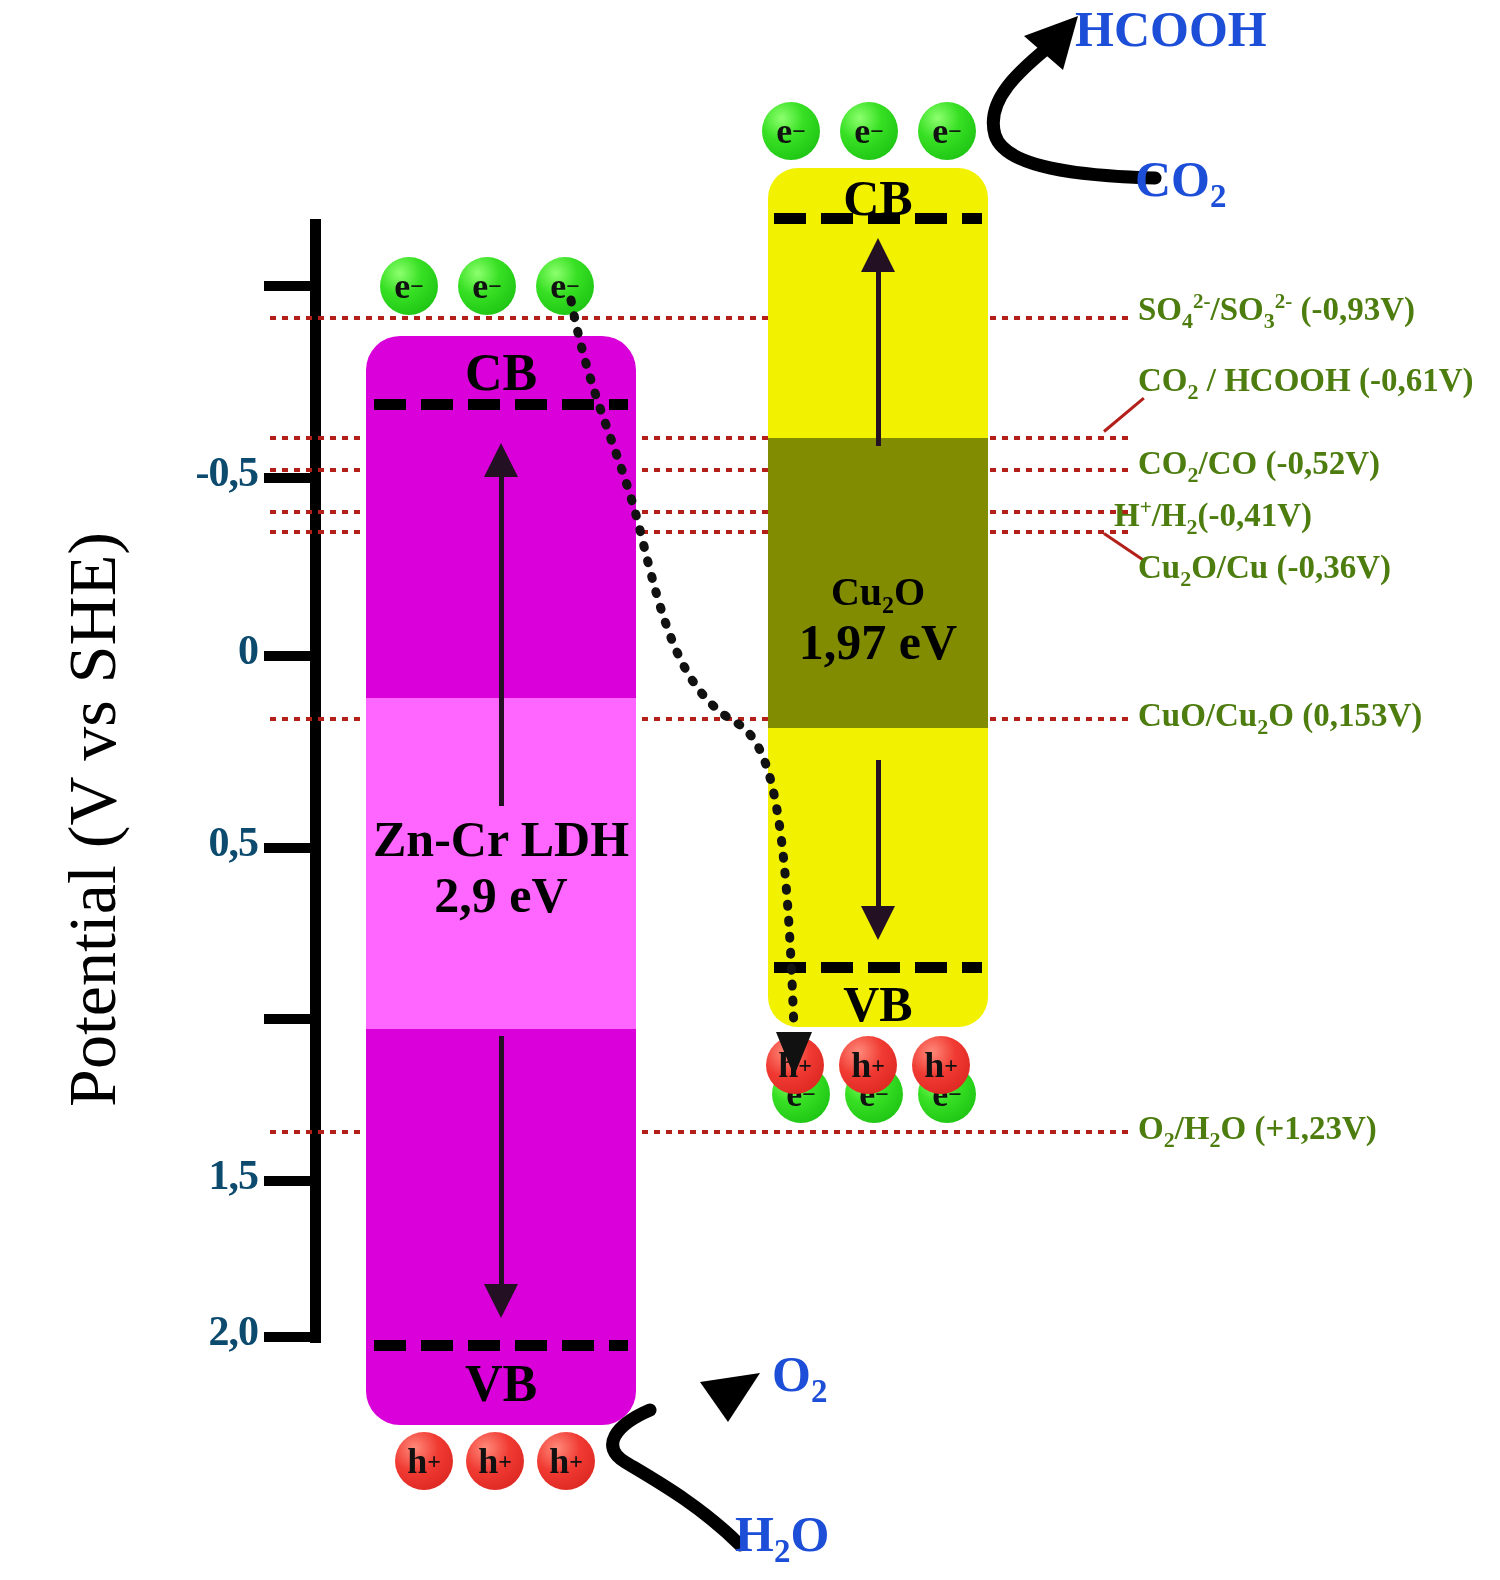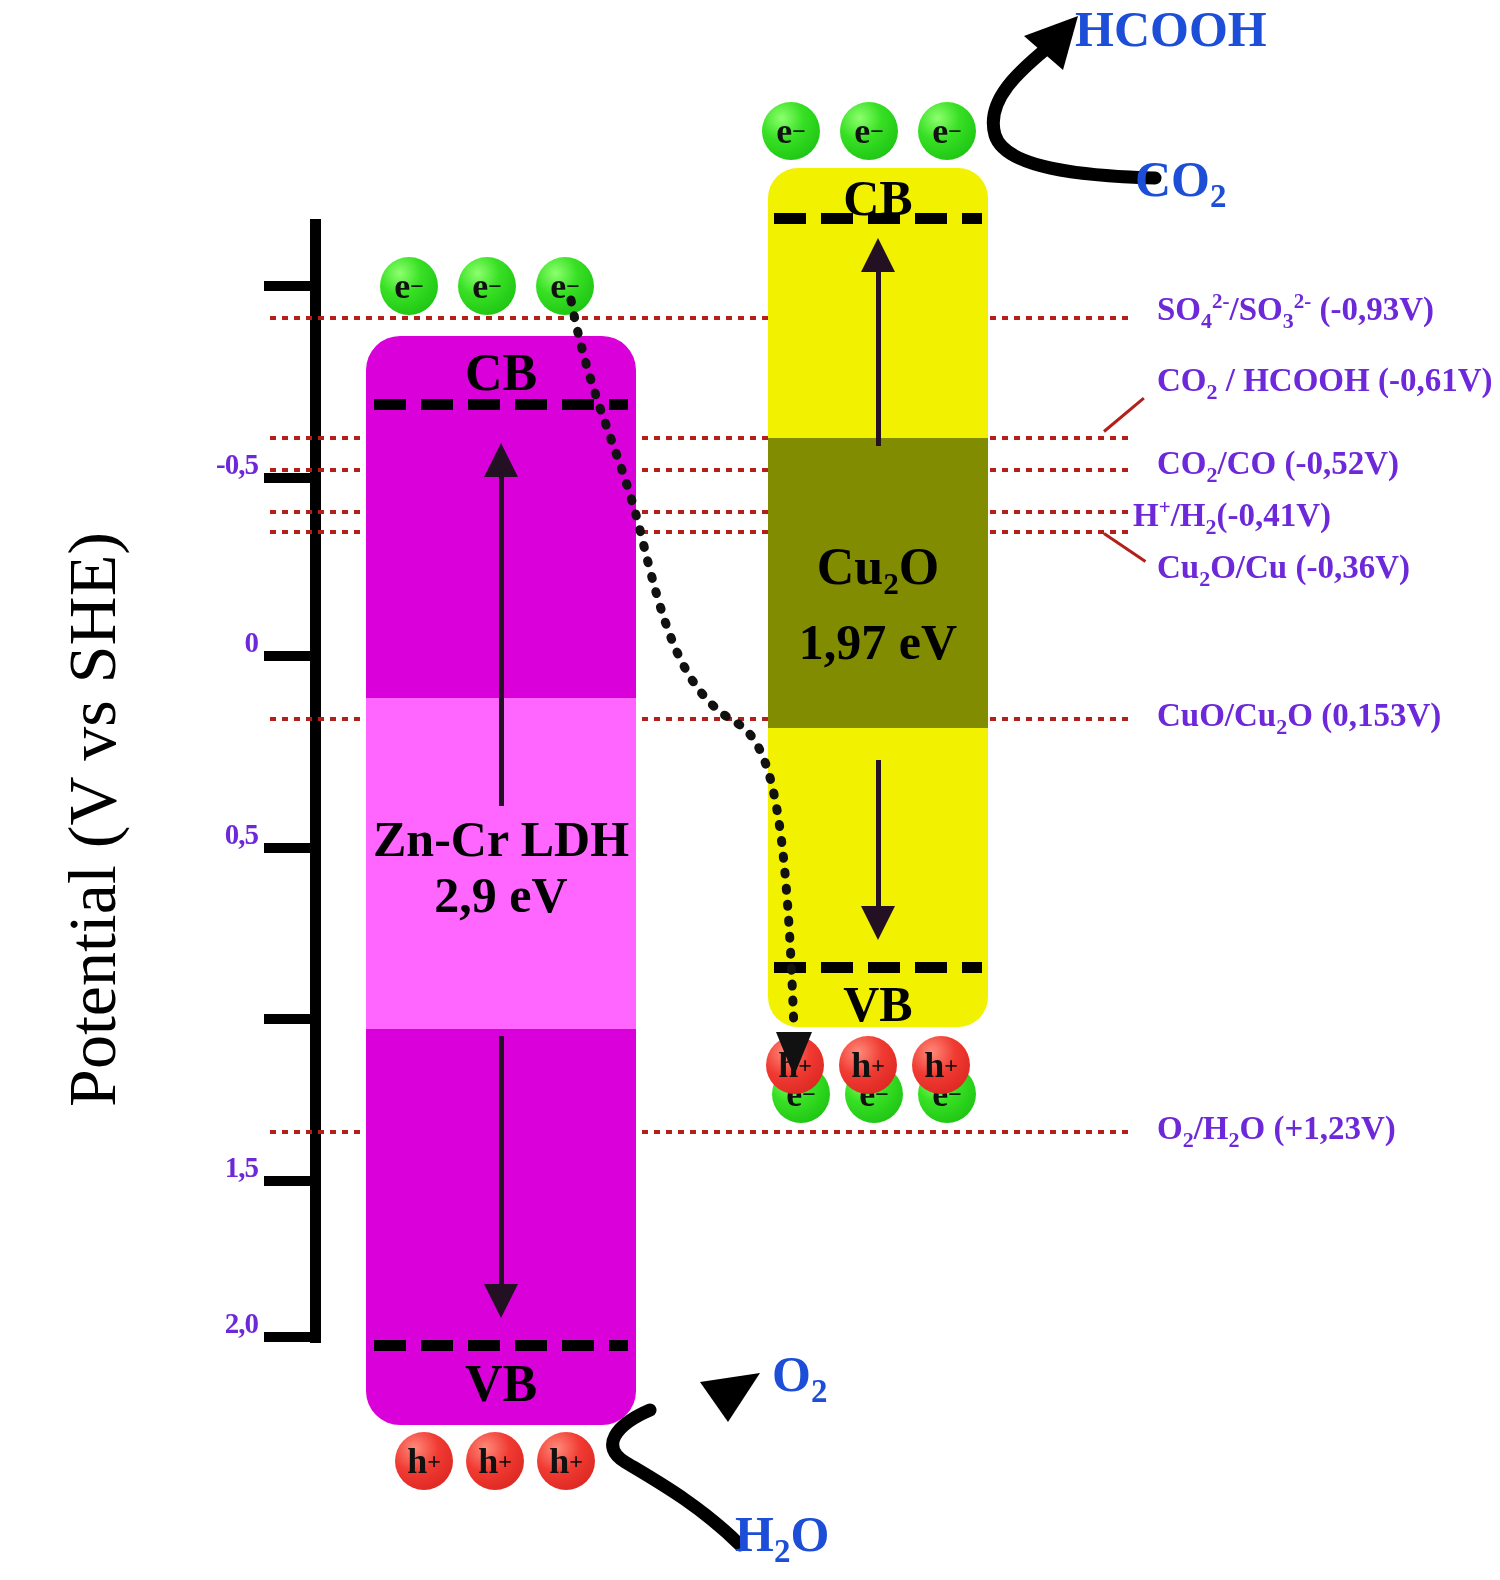--- a/index.html
+++ b/index.html
@@ -3,21 +3,21 @@
 <meta charset="utf-8">
 <style>
   html,body{margin:0;padding:0;background:#fff;}
   body{width:1500px;height:1580px;position:relative;
        font-family:"Liberation Serif", serif;overflow:hidden;}
   .stage{position:absolute;inset:0;width:1500px;height:1580px;}
 
   
   .axis-line{position:absolute;left:310px;top:219px;width:11px;height:1124px;background:#000;}
   .tick{position:absolute;height:10px;background:#000;left:264px;width:56px;}
-  .tick-label{position:absolute;font-size:29px;font-weight:bold;color:#6d28d9;
+  .tick-label{position:absolute;font-size:42px;font-weight:bold;color:#0c4a6e;
               text-align:right;width:130px;letter-spacing:-1px;}
   .axis-title{position:absolute;left:-318px;top:780px;width:820px;
               transform:rotate(-90deg);transform-origin:center center;
               font-size:68px;color:#000;text-align:center;white-space:nowrap;}
 
   
   .band{position:absolute;}
   .band-left{left:366px;top:336px;width:270px;height:1089px;
              background:#d900d9;border-radius:34px;}
   .band-left-mid{position:absolute;left:0;top:362px;width:270px;height:331px;background:#ff66ff;}
@@ -40,21 +40,21 @@
   .ptc{position:absolute;width:58px;height:58px;border-radius:50%;
        display:flex;align-items:center;justify-content:center;
        font-weight:bold;font-size:36px;color:#111;}
   .e-ptc{background:radial-gradient(circle at 34% 28%, #8dff6e 0%, #38e024 38%, #12b80c 100%);}
   .h-ptc{background:radial-gradient(circle at 34% 28%, #ff8a7a 0%, #f03a32 42%, #d4201c 100%);}
   .sup{font-size:24px;vertical-align:super;line-height:0;}
 
   
   .redox-line{position:absolute;left:270px;height:4px;
       background:repeating-linear-gradient(to right,#b3201a 0 6px,transparent 6px 12px);}
-  .redox-label{position:absolute;color:#6d28d9;font-weight:bold;font-size:33px;white-space:nowrap;margin-left:19px;}
+  .redox-label{position:absolute;color:#4d7c0f;font-weight:bold;font-size:33px;white-space:nowrap;}
   .redox-label .sub{font-size:22px;vertical-align:sub;line-height:0;}
   .redox-label .sup{font-size:21px;vertical-align:super;line-height:0;}
   .leader{position:absolute;background:#b3201a;height:3px;transform-origin:left center;}
 
   
   .rxn{position:absolute;color:#1d4ed8;font-weight:bold;font-size:50px;white-space:nowrap;}
   .rxn .sub{font-size:33px;vertical-align:sub;line-height:0;}
 
   svg.overlay{position:absolute;left:0;top:0;width:1500px;height:1580px;pointer-events:none;}
 </style>
@@ -143,21 +143,21 @@
 
   <div class="band band-right">
     <div class="band-right-mid"></div>
 
     <div class="band-text" style="top:4px;font-size:50px">CB</div>
     <div class="dash-level" style="left:6px;top:45px;width:208px"></div>
 
     <div class="vhead up" style="left:93px;top:70px"></div>
     <div class="varrow" style="left:108px;top:103px;height:175px"></div>
 
-    <div class="band-text" style="top:372px;font-size:52px">Cu₂O</div>
+    <div class="band-text" style="top:403px;font-size:40px">Cu₂O</div>
     <div class="band-text" style="top:448px;font-size:50px">1,97 eV</div>
 
     <div class="varrow" style="left:108px;top:592px;height:148px"></div>
     <div class="vhead down" style="left:93px;top:738px"></div>
 
     <div class="dash-level" style="left:6px;top:794px;width:208px"></div>
     <div class="band-text" style="top:810px;font-size:50px">VB</div>
   </div>
 
   <div class="ptc e-ptc" style="left:762px;top:102px">e<span class="sup">−</span></div>

